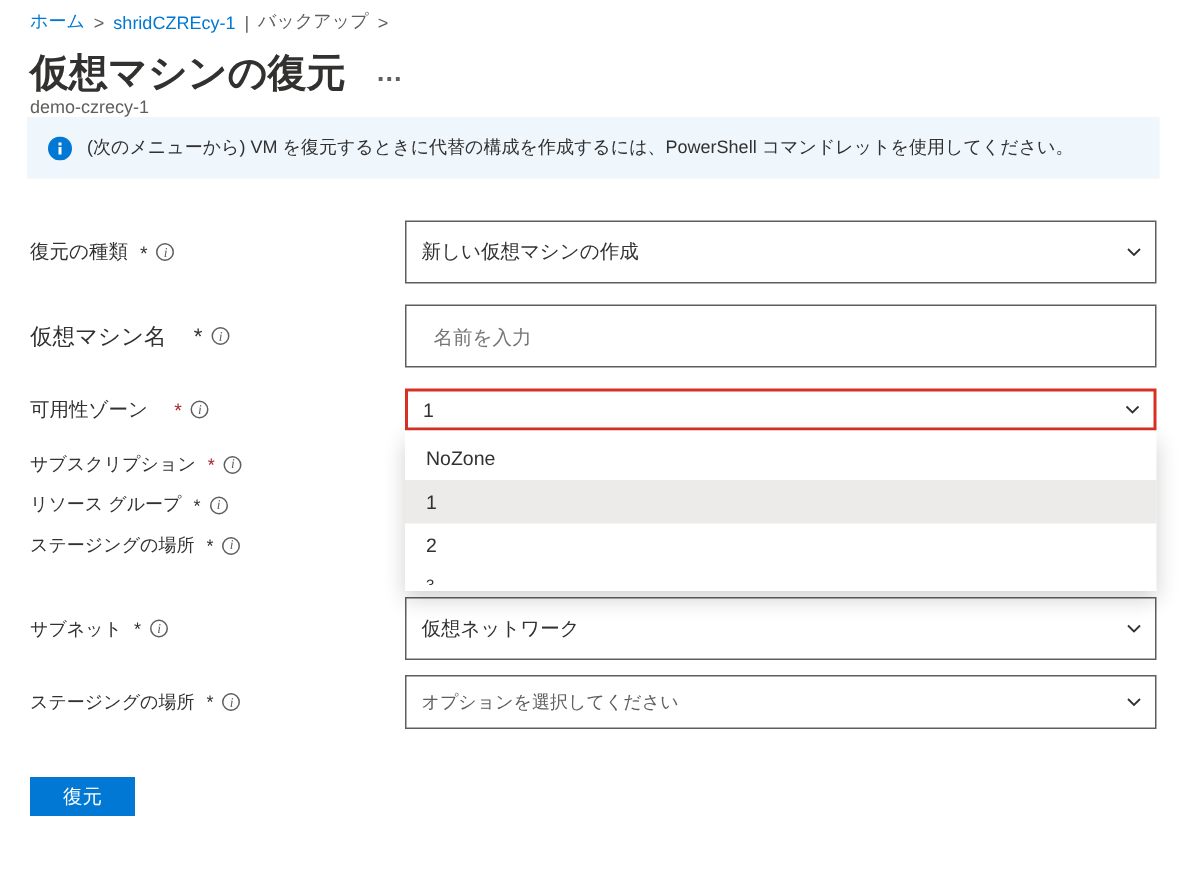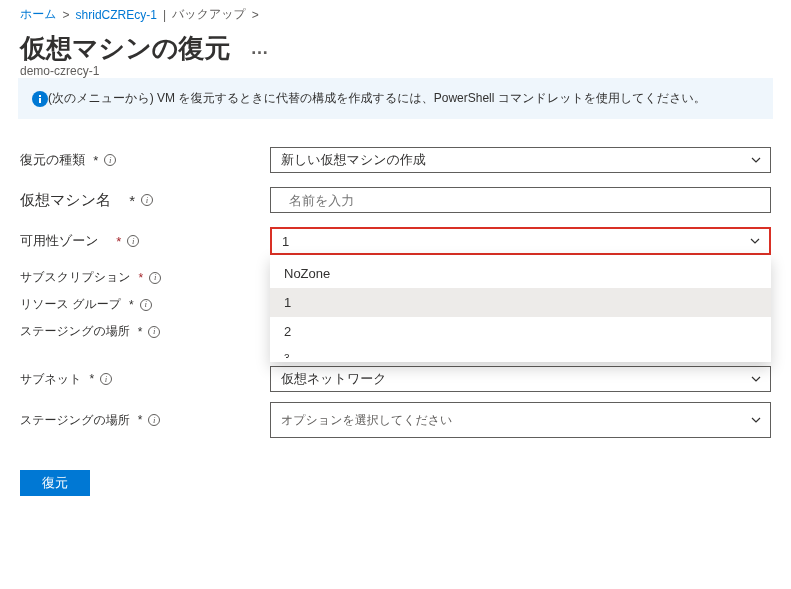--- a/index.html
+++ b/index.html
@@ -40,21 +40,21 @@
     background: #fff;
   }
   .radio-outer.checked { border-color: #0078d4; }
   .radio-inner {
     width: 10px; height: 10px; border-radius: 50%;
     background: #0078d4;
   }
   .info-bar {
     background: #eff6fc;
     border: none;
-    display: flex; align-items: center; 
+    display: flex; align-items: center; gap: 10px;
     padding: 12px 14px;
     font-size: 12px;
     color: #323130;
     margin-bottom: 28px;
     margin-left: -2px; margin-right: -2px;
   }
   .info-icon {
     width: 16px; height: 16px; flex: 0 0 16px;
   }
   .info-icon svg { display:block; }
@@ -79,21 +79,21 @@
     border: 1px solid #605e5c; color: #605e5c;
     border-radius: 50%; font-size: 9px; font-family: Georgia, serif;
     font-style: italic;
     line-height: 1;
   }
   .field-col { flex: 1; position: relative; }
   .select-box, .text-input {
     width: 100%;
     border: 1px solid #605e5c;
     background: #fff;
-    height: 26px;
+    height: 42px;
     padding: 2px 28px 2px 10px;
     font-size: 13px;
     color: #323130;
     display: flex; align-items: center;
     cursor: pointer;
     position: relative;
   }
   .select-box.small, .text-input.small { height: 36px; font-size: 12px; }
   .text-input { cursor: text; padding-left: 16px; }
   .text-input input {

